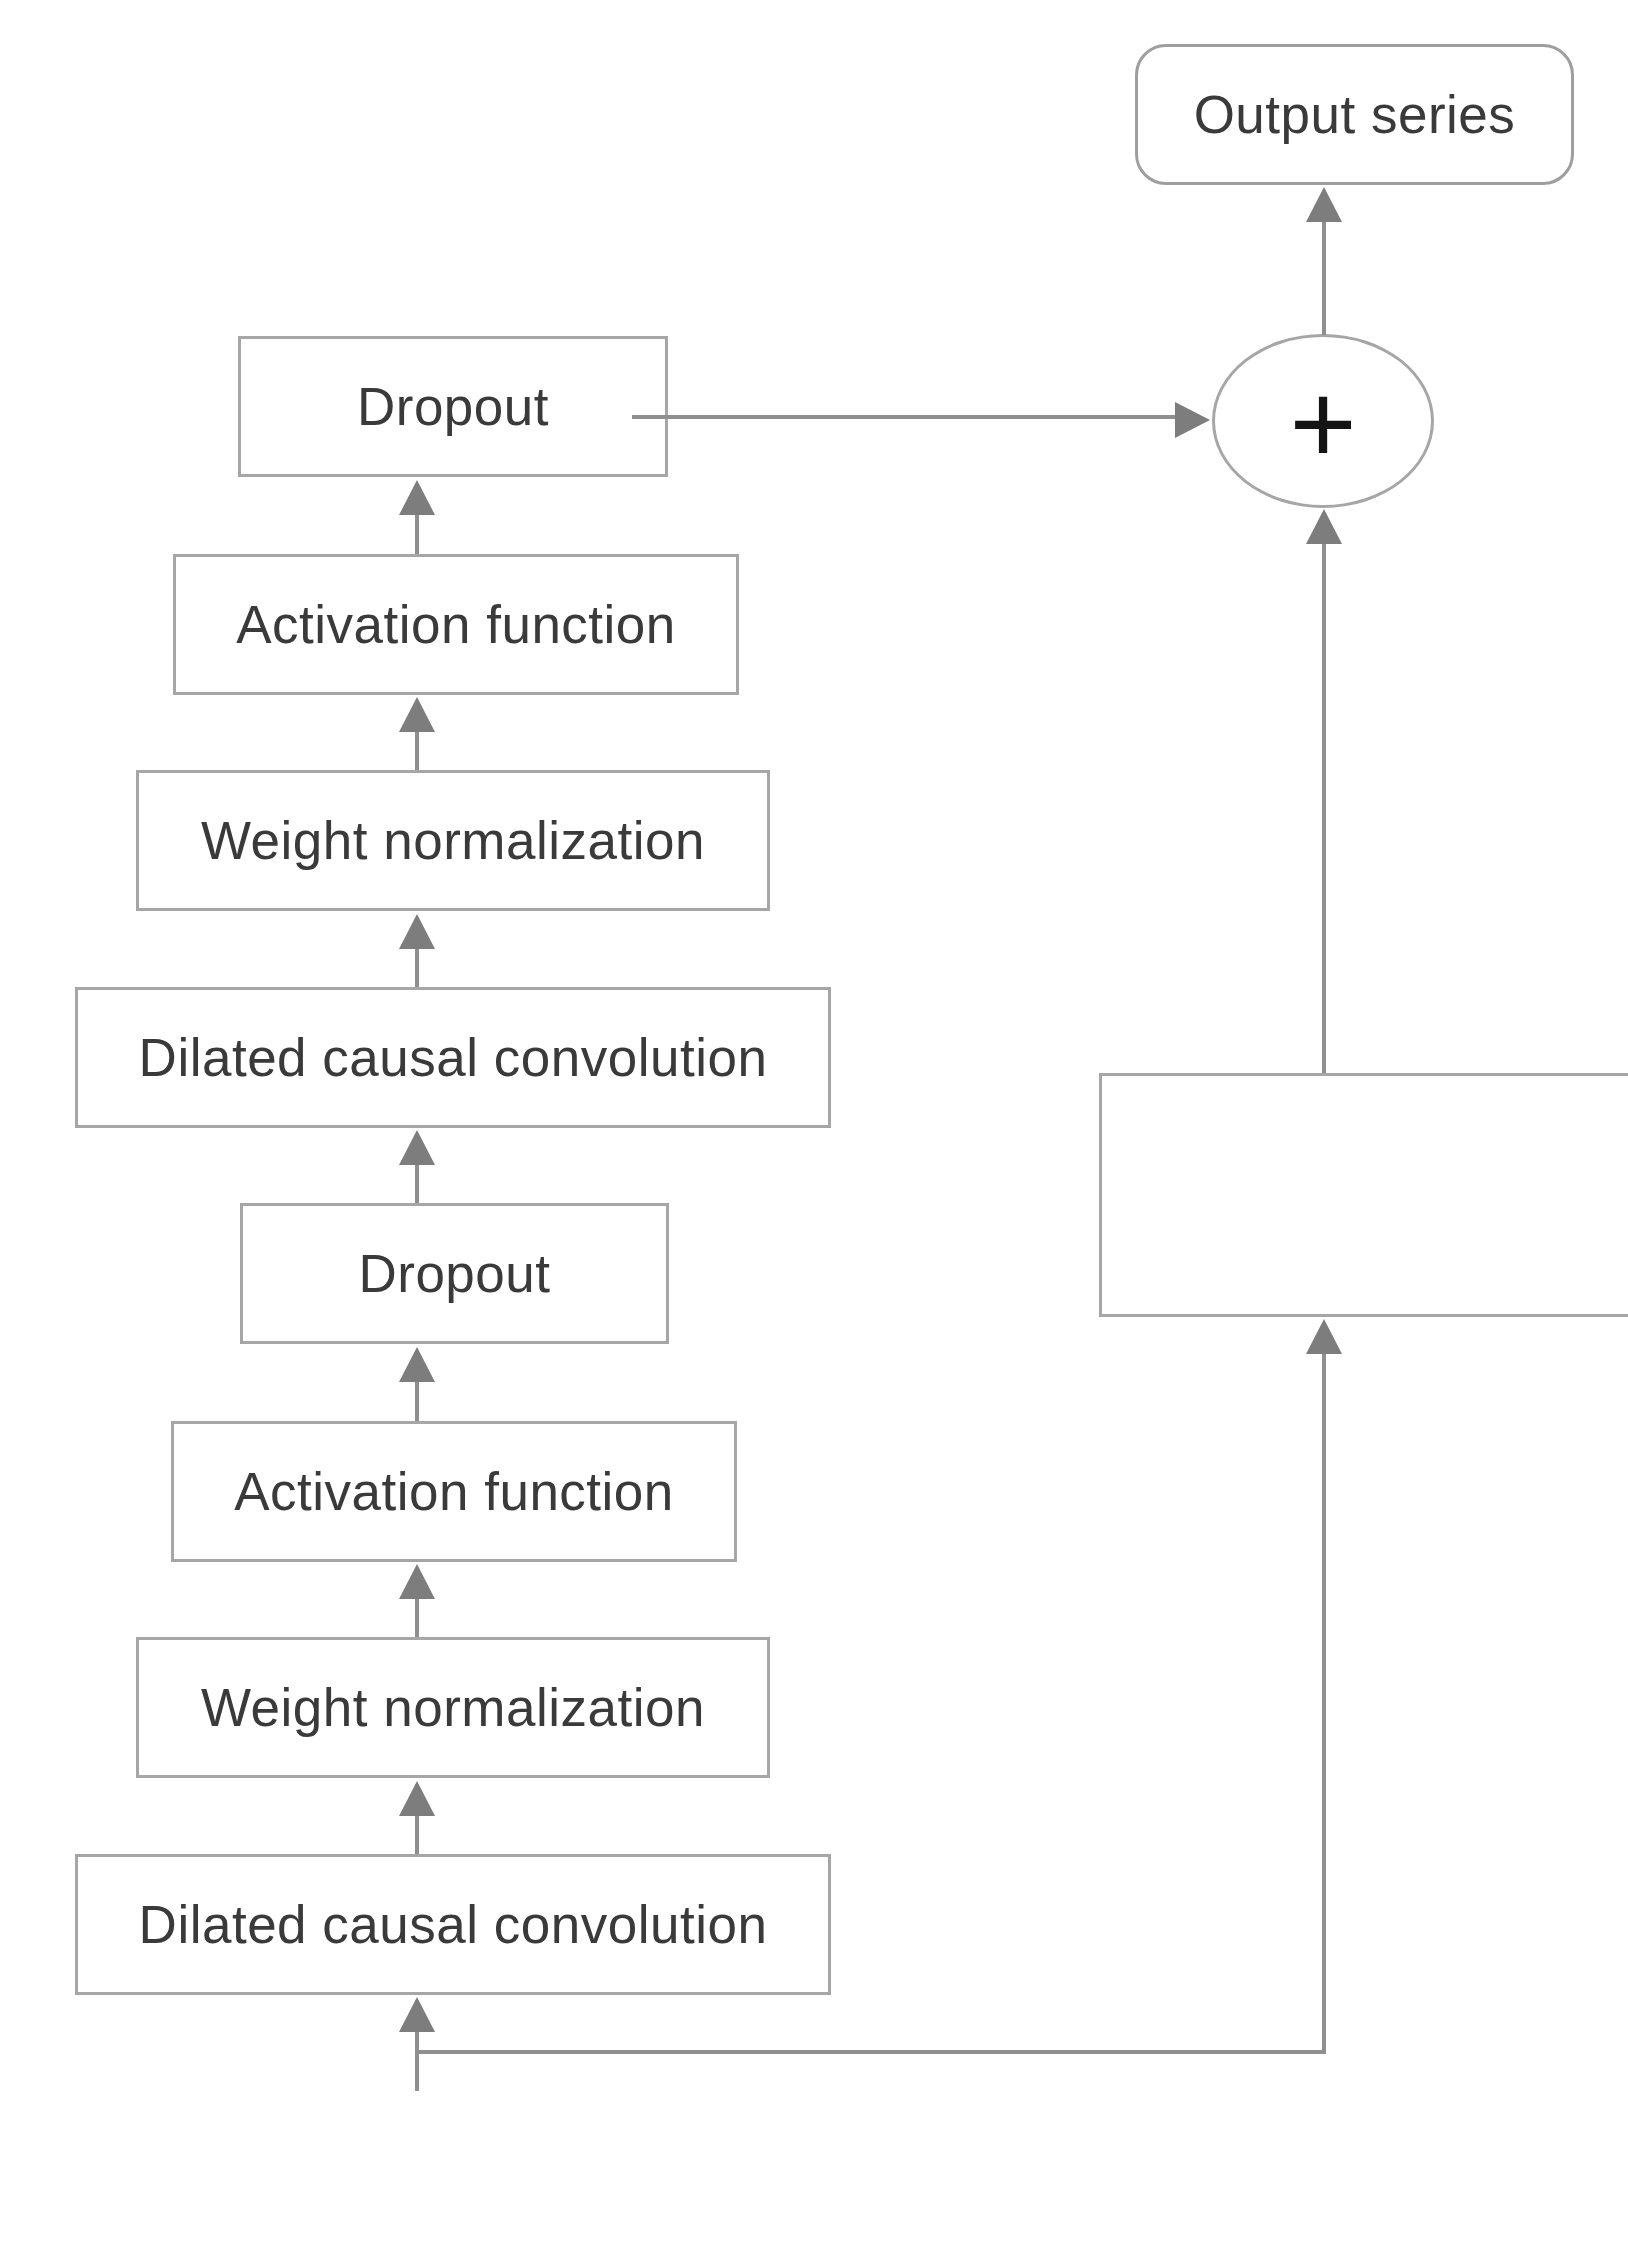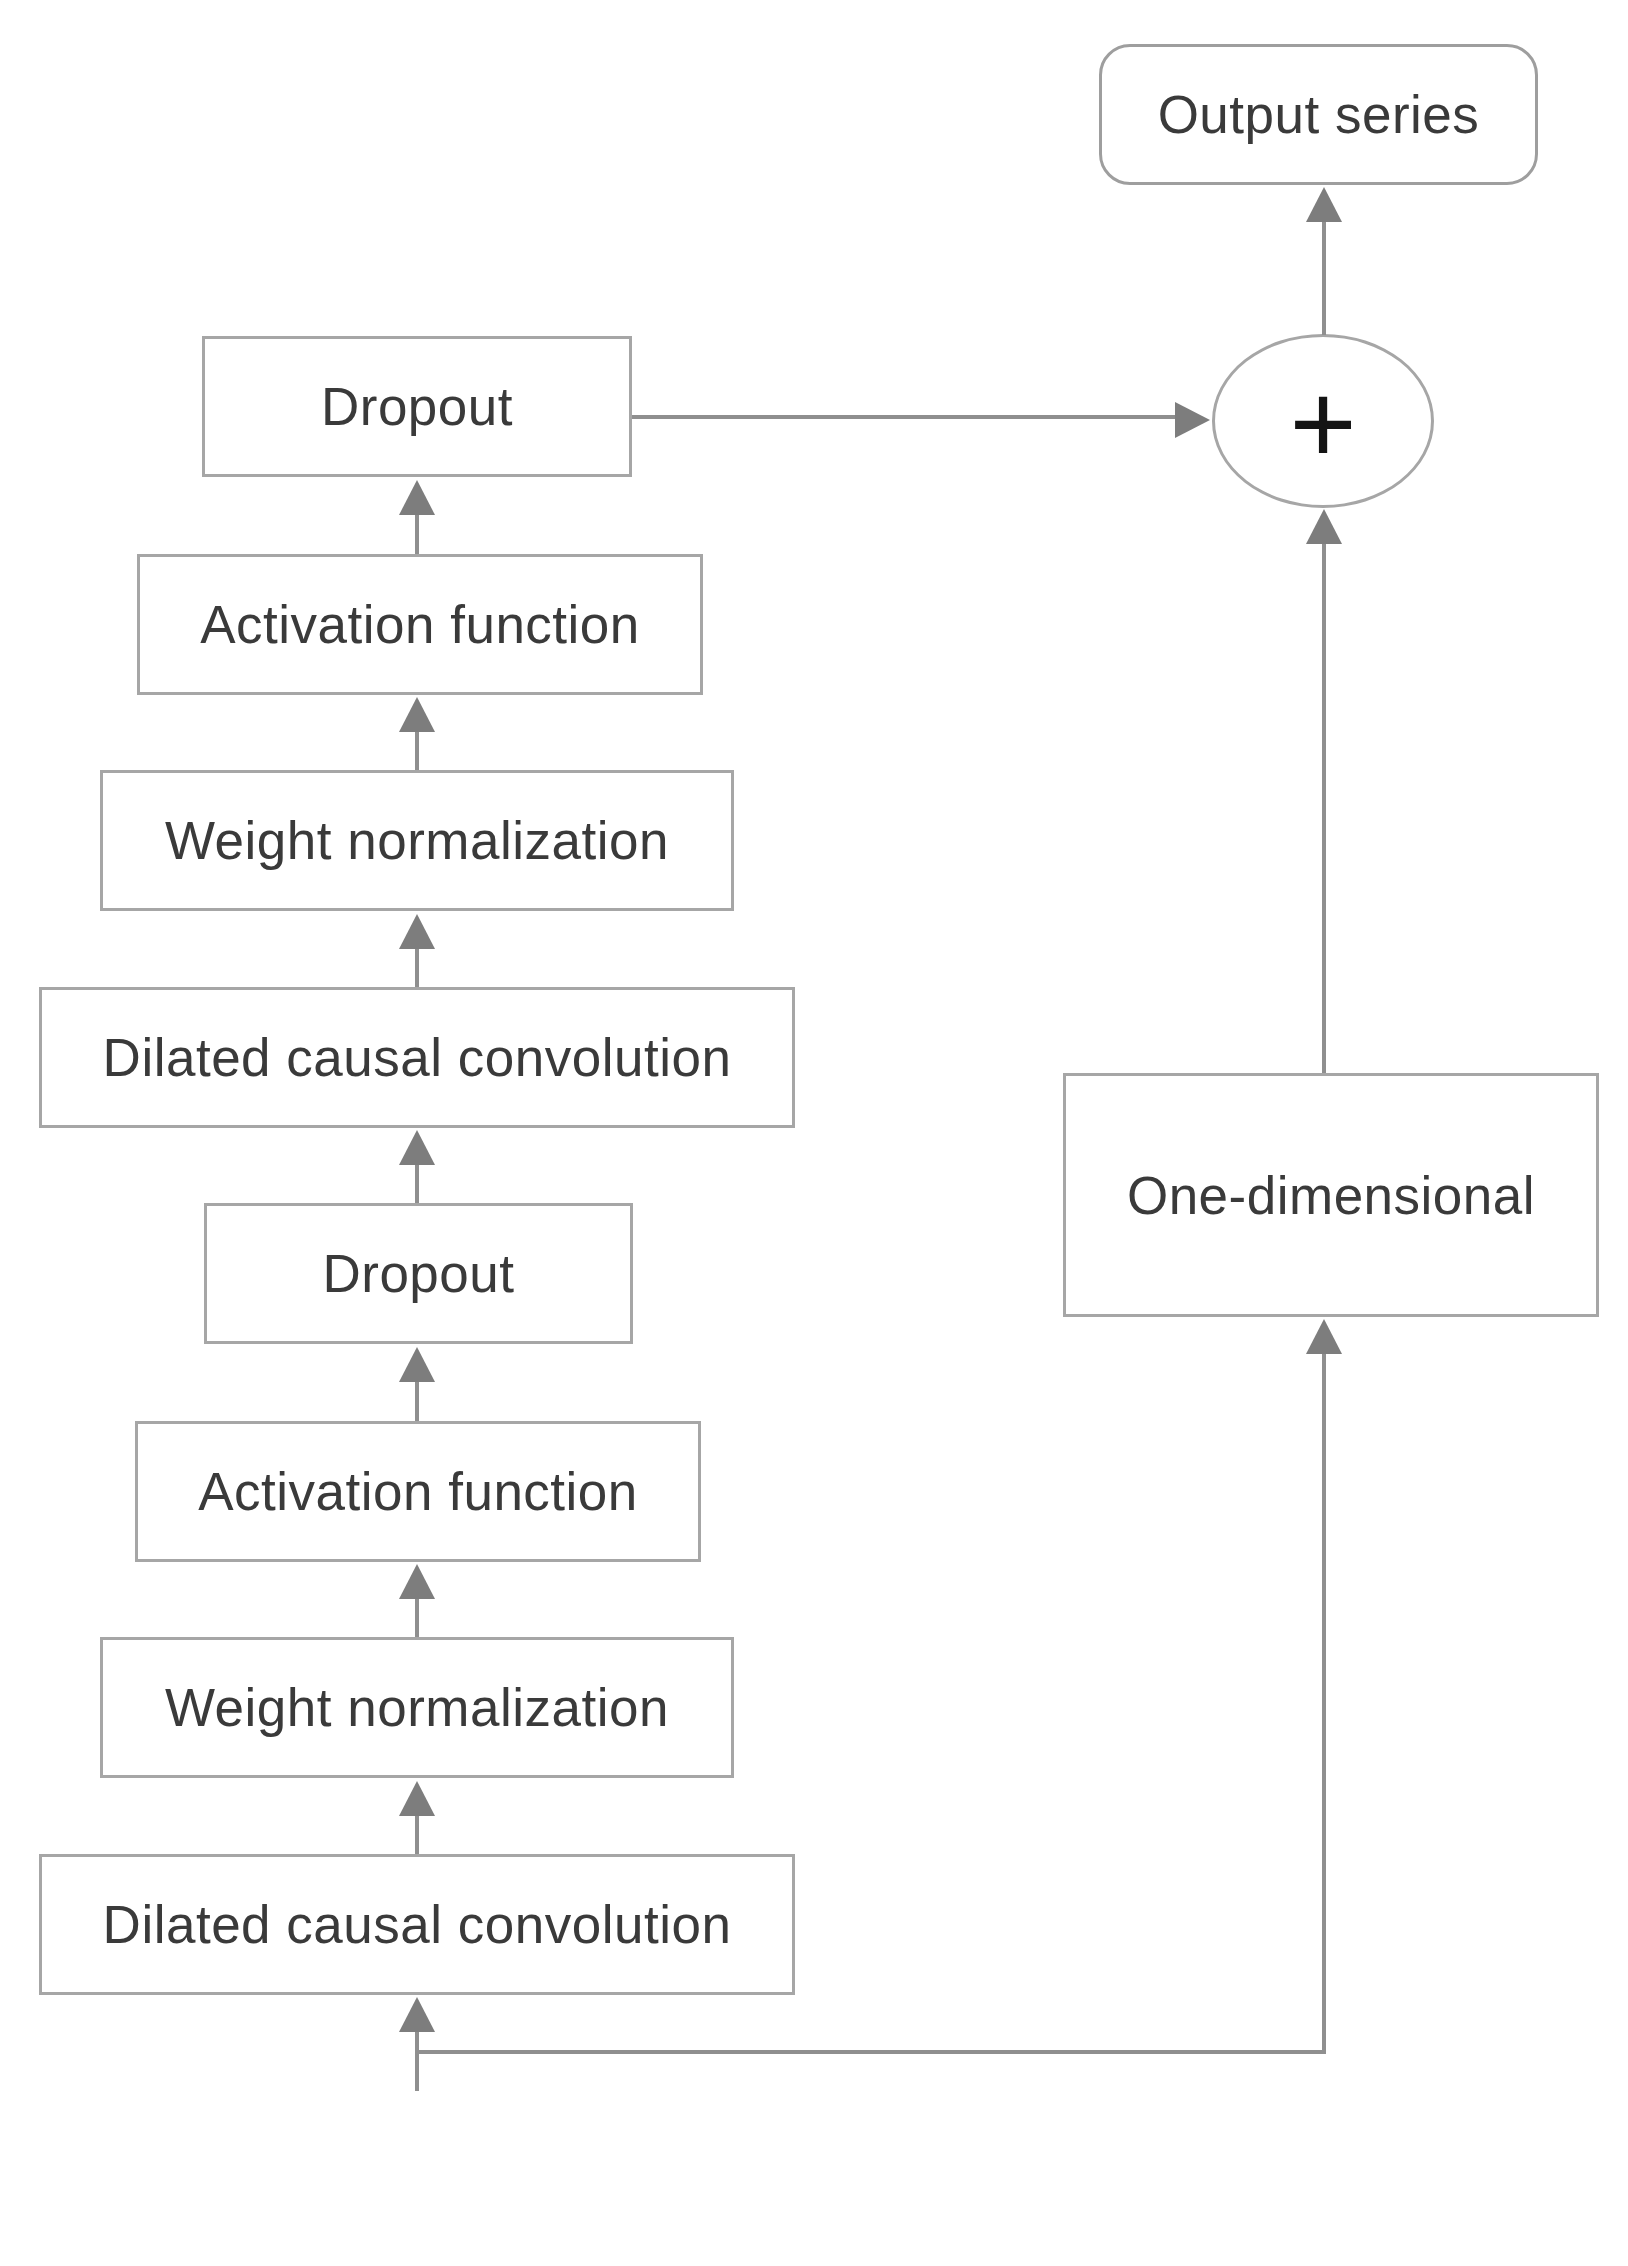--- a/index.html
+++ b/index.html
@@ -17,20 +17,21 @@
   .box{
     position:absolute;
     background:#ffffff;
     border:3.9px solid var(--box-border);
     display:flex;align-items:center;justify-content:center;
     color:var(--text);
     font-size:53px;
     letter-spacing:0.5px;
     box-sizing:border-box;
     text-align:center;
+    margin-left:36px;
   }
   .rounded{border-radius:31px;border-color:var(--rounded-border);}
   .twoline{flex-direction:column;gap:41px;}
   .ellipse{
     position:absolute;
     background:#ffffff;
     border:3.9px solid var(--box-border);
     border-radius:50%;
     display:flex;align-items:center;justify-content:center;
     box-sizing:border-box;
@@ -96,21 +97,20 @@
 
   <div class="box rounded" style="left:1099px;top:44px;width:439px;height:141px">
     <span>Output series</span>
   </div>
 
   <div class="ellipse" style="left:1212px;top:334px;width:222px;height:174px">
     <span class="plus">+</span>
   </div>
 
   <div class="box twoline" style="left:1063px;top:1073px;width:536px;height:244px">
-    <span>One-dimensional</span>
   </div>
 
   <div class="arr-up" style="left:399px;top:480px"></div>
   <div class="vline" style="left:415px;top:515px;height:39px"></div>
 
   <div class="arr-up" style="left:399px;top:697px"></div>
   <div class="vline" style="left:415px;top:732px;height:38px"></div>
 
   <div class="arr-up" style="left:399px;top:914px"></div>
   <div class="vline" style="left:415px;top:949px;height:38px"></div>

